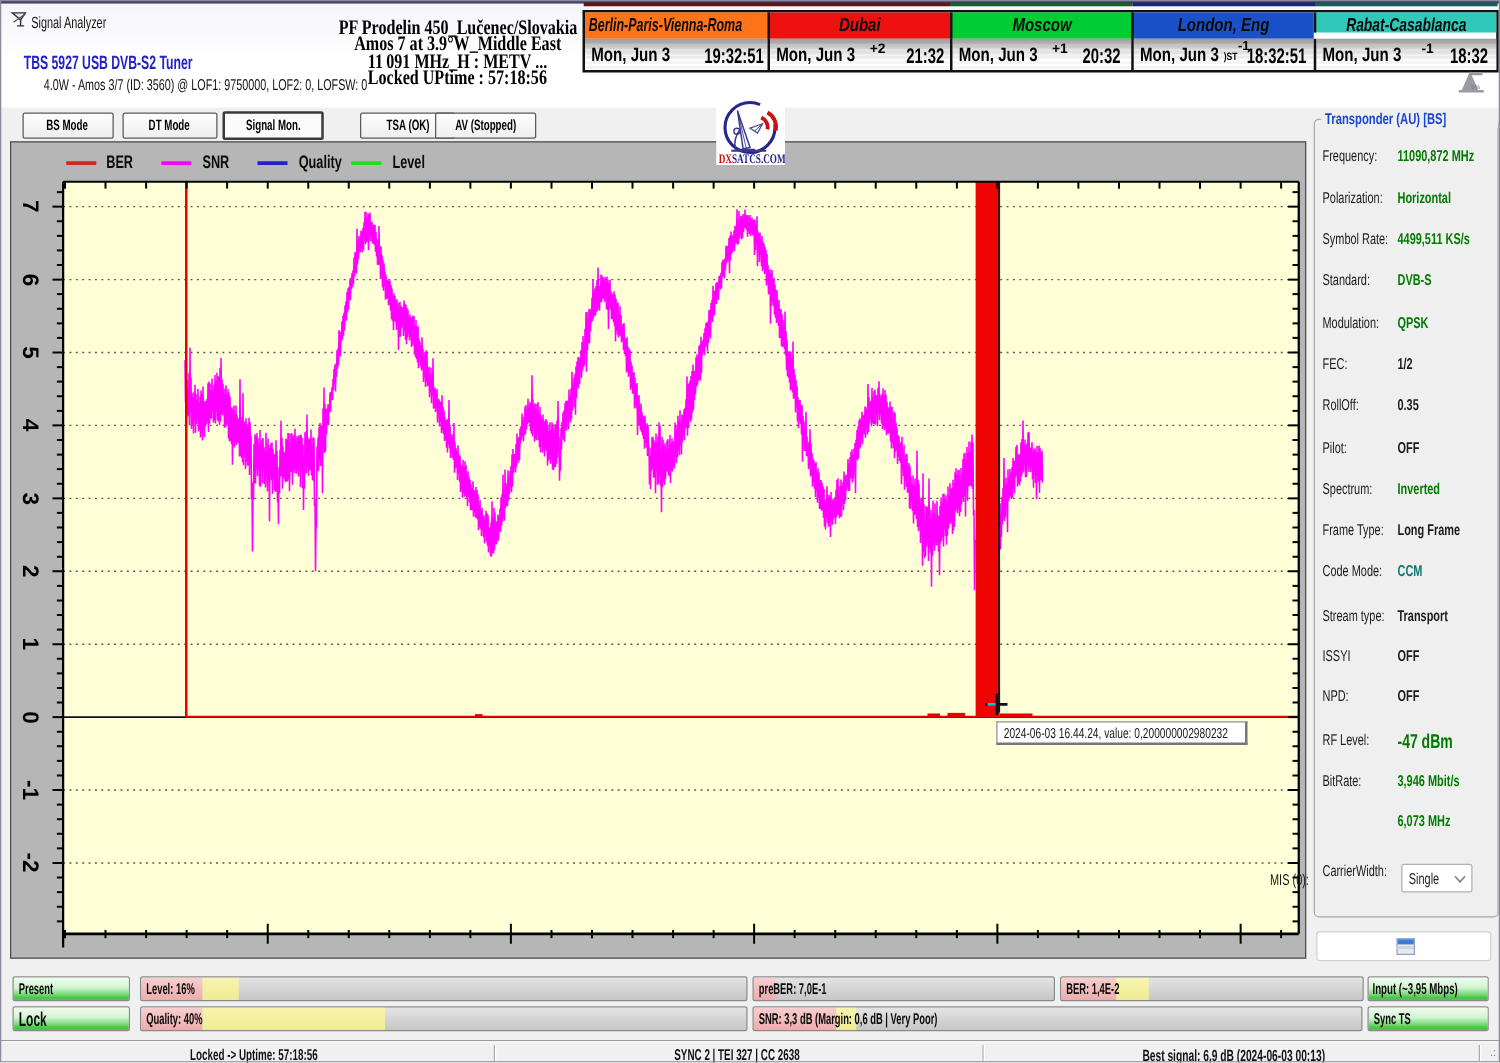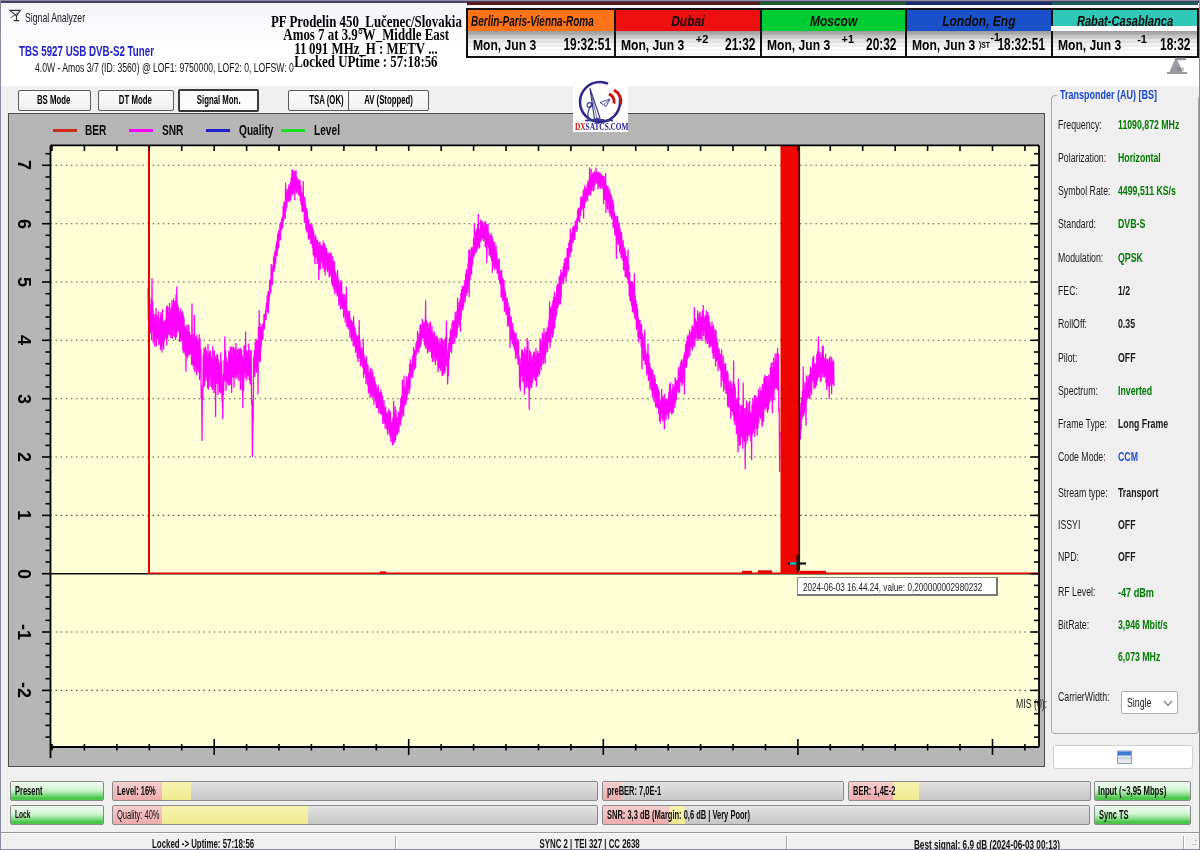--- a/index.html
+++ b/index.html
@@ -334,29 +334,29 @@
 <div class="abs" style="left:1118px;top:284px;font-size:12.5px;font-weight:bold;color:#1a1a1a;"><span class="cx">1/2</span></div>
 <div class="abs" style="left:1058px;top:317px;font-size:12.5px;color:#1a1a1a;"><span class="cx">RollOff:</span></div>
 <div class="abs" style="left:1118px;top:317px;font-size:12.5px;font-weight:bold;color:#1a1a1a;"><span class="cx">0.35</span></div>
 <div class="abs" style="left:1058px;top:351px;font-size:12.5px;color:#1a1a1a;"><span class="cx">Pilot:</span></div>
 <div class="abs" style="left:1118px;top:351px;font-size:12.5px;font-weight:bold;color:#1a1a1a;"><span class="cx">OFF</span></div>
 <div class="abs" style="left:1058px;top:384px;font-size:12.5px;color:#1a1a1a;"><span class="cx">Spectrum:</span></div>
 <div class="abs" style="left:1118px;top:384px;font-size:12.5px;font-weight:bold;color:#007b00;"><span class="cx">Inverted</span></div>
 <div class="abs" style="left:1058px;top:417px;font-size:12.5px;color:#1a1a1a;"><span class="cx">Frame Type:</span></div>
 <div class="abs" style="left:1118px;top:417px;font-size:12.5px;font-weight:bold;color:#1a1a1a;"><span class="cx">Long Frame</span></div>
 <div class="abs" style="left:1058px;top:450px;font-size:12.5px;color:#1a1a1a;"><span class="cx">Code Mode:</span></div>
-<div class="abs" style="left:1118px;top:450px;font-size:12.5px;font-weight:bold;color:#1d4ed8;"><span class="cx">CCM</span></div>
+<div class="abs" style="left:1118px;top:450px;font-size:12.5px;font-weight:bold;color:#0f766e;"><span class="cx">CCM</span></div>
 <div class="abs" style="left:1058px;top:486px;font-size:12.5px;color:#1a1a1a;"><span class="cx">Stream type:</span></div>
 <div class="abs" style="left:1118px;top:486px;font-size:12.5px;font-weight:bold;color:#1a1a1a;"><span class="cx">Transport</span></div>
 <div class="abs" style="left:1058px;top:518px;font-size:12.5px;color:#1a1a1a;"><span class="cx">ISSYI</span></div>
 <div class="abs" style="left:1118px;top:518px;font-size:12.5px;font-weight:bold;color:#1a1a1a;"><span class="cx">OFF</span></div>
 <div class="abs" style="left:1058px;top:550px;font-size:12.5px;color:#1a1a1a;"><span class="cx">NPD:</span></div>
 <div class="abs" style="left:1118px;top:550px;font-size:12.5px;font-weight:bold;color:#1a1a1a;"><span class="cx">OFF</span></div>
 <div class="abs" style="left:1058px;top:585px;font-size:12.5px;color:#1a1a1a;"><span class="cx">RF Level:</span></div>
-<div class="abs" style="left:1118px;top:585px;font-size:13px;font-weight:bold;color:#007b00;"><span class="cx">-47 dBm</span></div>
+<div class="abs" style="left:1118px;top:585px;font-size:16px;font-weight:bold;color:#007b00;"><span class="cx">-47 dBm</span></div>
 <div class="abs" style="left:1058px;top:618px;font-size:12.5px;color:#1a1a1a;"><span class="cx">BitRate:</span></div>
 <div class="abs" style="left:1118px;top:618px;font-size:12.5px;font-weight:bold;color:#007b00;"><span class="cx">3,946 Mbit/s</span></div>
 <div class="abs" style="left:1058px;top:650px;font-size:12.5px;color:#1a1a1a;margin-top:40px;"><span class="cx">CarrierWidth:</span></div>
 <div class="abs" style="left:1118px;top:650px;font-size:12.5px;font-weight:bold;color:#007b00;"><span class="cx">6,073 MHz</span></div>
 <div class="abs" style="left:1016px;top:697px;font-size:12.5px;color:#1a1a1a;"><span class="cx">MIS (0):</span></div>
 <div class="abs" style="left:1121px;top:691px;width:57px;height:23px;background:#fff;border:1px solid #b0b0b0;border-radius:2px;box-sizing:border-box;">
 <span style="position:absolute;left:5px;top:4px;font-size:12.5px;color:#222;"><span class="cx">Single</span></span>
 <svg style="position:absolute;right:4px;top:8px;" width="10" height="7" viewBox="0 0 10 7">
       <path d="M1 1 L5 5.5 L9 1" fill="none" stroke="#888" stroke-width="1.4"></path>
     </svg>
@@ -385,26 +385,26 @@
     <div style="position:absolute;left:0px;top:0;width:44px;height:20px;background:linear-gradient(#f6cfcf,#eda8a8);"></div>
     <div style="position:absolute;left:44px;top:0;width:26px;height:20px;background:linear-gradient(#f7f4b0,#efe98e);"></div>
     <span style="position:absolute;left:4px;top:2.0px;font-size:12.5px;font-weight:bold;color:#0a0a0a;"><span class="cx" style="transform:scaleX(0.6);">BER: 1,4E-2</span></span>
   </div>
 <div class="abs" style="left:1094px;top:781px;width:97px;height:20px;border:1px solid #8a8a8a;border-radius:2px;box-sizing:border-box;overflow:hidden;background:linear-gradient(#e4e4e4,#c6c6c6);">
     <div style="position:absolute;left:0px;top:0;width:97px;height:20px;background:linear-gradient(#f0fcf0 0%,#d2f4d2 40%,#8ae08a 62%,#46c246 82%,#62d162 100%);"></div>
     <span style="position:absolute;left:3px;top:2.0px;font-size:12.5px;font-weight:bold;color:#0a0a0a;"><span class="cx" style="transform:scaleX(0.62);">Input (~3,95 Mbps)</span></span>
   </div>
 <div class="abs" style="left:9.5px;top:805px;width:94px;height:19.5px;border:1px solid #8a8a8a;border-radius:2px;box-sizing:border-box;overflow:hidden;background:linear-gradient(#e4e4e4,#c6c6c6);">
     <div style="position:absolute;left:0px;top:0;width:94px;height:19.5px;background:linear-gradient(#f0fcf0 0%,#d2f4d2 40%,#8ae08a 62%,#46c246 82%,#62d162 100%);"></div>
-    <span style="position:absolute;left:4px;top:1.8px;font-size:11px;font-weight:bold;color:#0a0a0a;"><span class="cx" style="transform:scaleX(0.6);">Lock</span></span>
+    <span style="position:absolute;left:4px;top:1.8px;font-size:16px;font-weight:bold;color:#0a0a0a;"><span class="cx" style="transform:scaleX(0.6);">Lock</span></span>
   </div>
 <div class="abs" style="left:111.5px;top:805px;width:486px;height:19.5px;border:1px solid #8a8a8a;border-radius:2px;box-sizing:border-box;overflow:hidden;background:linear-gradient(#e4e4e4,#c6c6c6);">
     <div style="position:absolute;left:0px;top:0;width:49px;height:19.5px;background:linear-gradient(#f6cfcf,#eda8a8);"></div>
     <div style="position:absolute;left:49px;top:0;width:146px;height:19.5px;background:linear-gradient(#f7f4b0,#efe98e);"></div>
-    <span style="position:absolute;left:4px;top:1.8px;font-size:12.5px;font-weight:normal;color:#0a0a0a;text-align:center;"><span class="cx" style="transform:scaleX(0.6);">Quality: 40%</span></span>
+    <span style="position:absolute;left:4px;top:1.8px;font-size:12.5px;font-weight:bold;color:#0a0a0a;text-align:center;"><span class="cx" style="transform:scaleX(0.6);">Quality: 40%</span></span>
   </div>
 <div class="abs" style="left:602px;top:805px;width:488px;height:19.5px;border:1px solid #8a8a8a;border-radius:2px;box-sizing:border-box;overflow:hidden;background:linear-gradient(#e4e4e4,#c6c6c6);">
     <div style="position:absolute;left:0px;top:0;width:66px;height:19.5px;background:linear-gradient(#f6cfcf,#eda8a8);"></div>
     <div style="position:absolute;left:66px;top:0;width:16px;height:19.5px;background:linear-gradient(#f7f4b0,#efe98e);"></div>
     <span style="position:absolute;left:4px;top:1.8px;font-size:12.5px;font-weight:bold;color:#0a0a0a;"><span class="cx" style="transform:scaleX(0.6);">SNR: 3,3 dB (Margin: 0,6 dB | Very Poor)</span></span>
   </div>
 <div class="abs" style="left:1094px;top:805px;width:97px;height:19.5px;border:1px solid #8a8a8a;border-radius:2px;box-sizing:border-box;overflow:hidden;background:linear-gradient(#e4e4e4,#c6c6c6);">
     <div style="position:absolute;left:0px;top:0;width:97px;height:19.5px;background:linear-gradient(#f0fcf0 0%,#d2f4d2 40%,#8ae08a 62%,#46c246 82%,#62d162 100%);"></div>
     <span style="position:absolute;left:4px;top:1.8px;font-size:12.5px;font-weight:bold;color:#0a0a0a;"><span class="cx" style="transform:scaleX(0.6);">Sync TS</span></span>
   </div>

